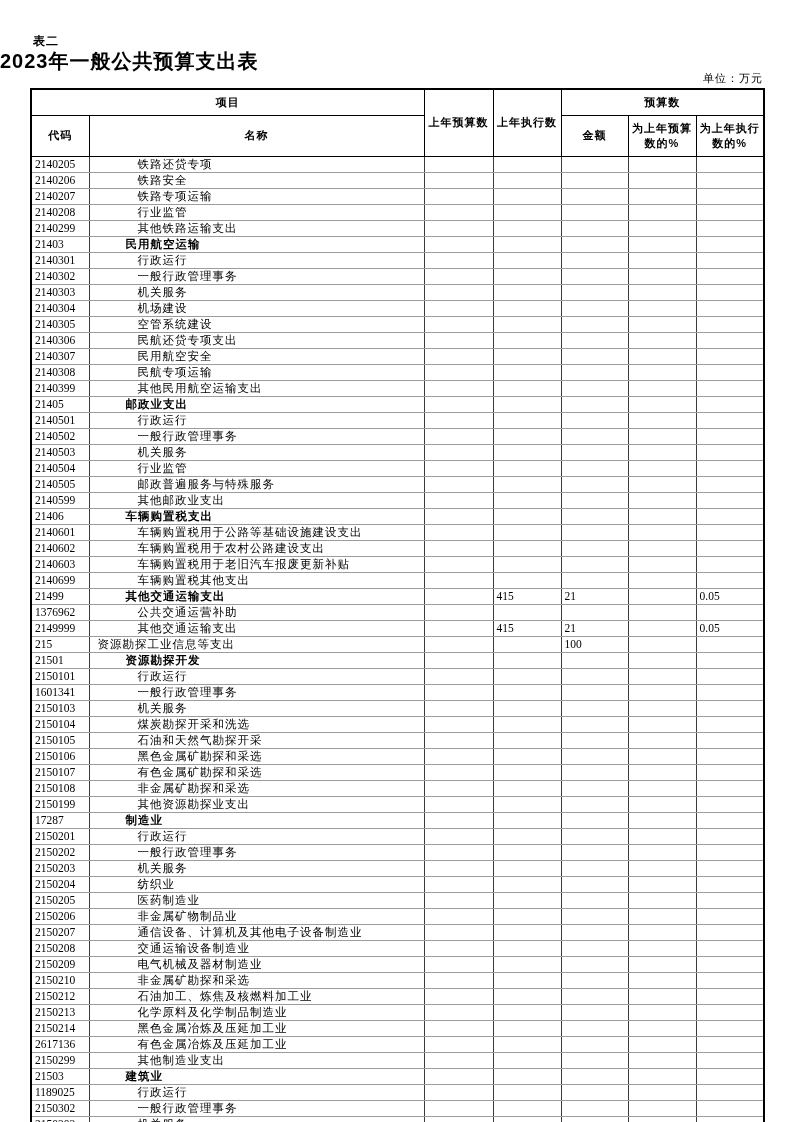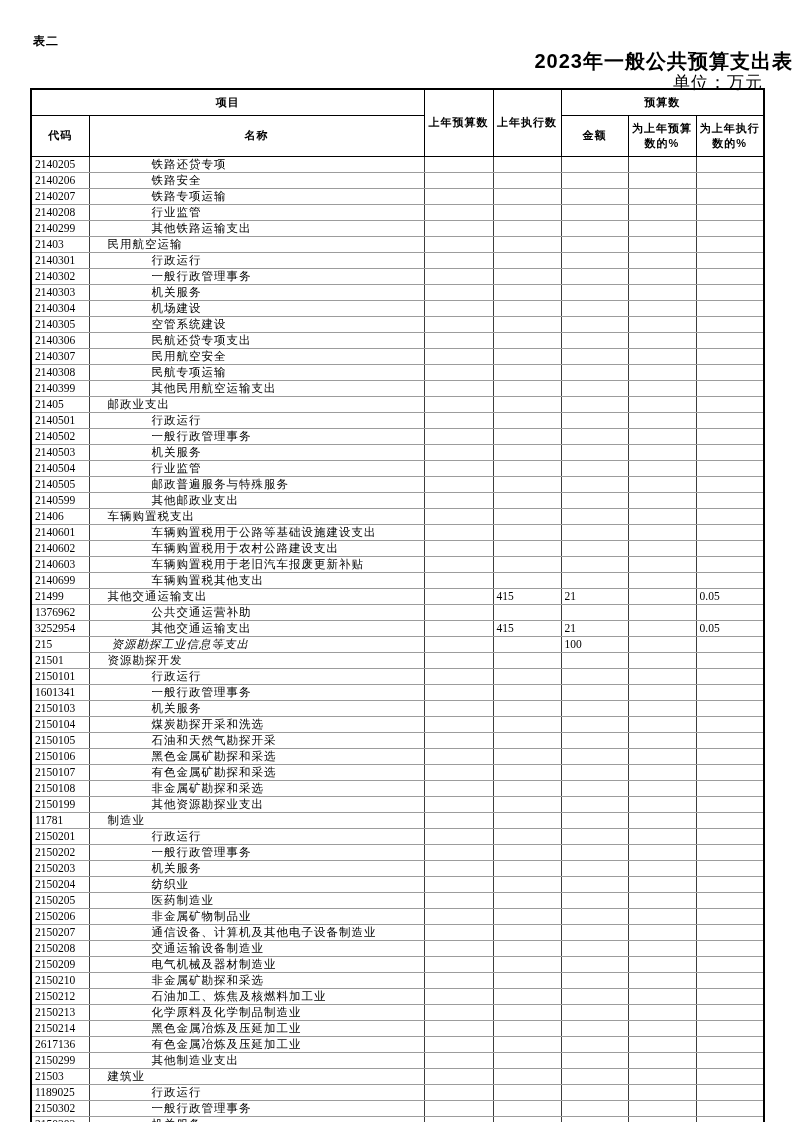--- a/index.html
+++ b/index.html
@@ -11,27 +11,27 @@
     position: relative;
     overflow: hidden;
   }
   .form-label {
     position: absolute; left: 33px; top: 33px;
     font-family: Liberation Mono, monospace;
     font-weight: bold; font-size: 12px; letter-spacing: 1px;
   }
   .doc-title {
     position: absolute; left: 0; top: 48px; width: 793px;
-    text-align: right;
+    text-align: left;
     font-family: "Liberation Sans", "DejaVu Sans", sans-serif;
     font-weight: bold; font-size: 20px; letter-spacing: 1px;
   }
   .unit-label {
     position: absolute; right: 30px; top: 71px;
-    font-size: 17px; letter-spacing: 1px;
+    font-size: 11px; letter-spacing: 1px;
   }
   table.budget {
     position: absolute; left: 30px; top: 88px;
     width: 733px; height: 997px;
     border-collapse: collapse; table-layout: fixed;
     border: 2px solid #000;
   }
   thead th {
     border: 1px solid #000;
     font-family: "Liberation Sans", "DejaVu Sans", sans-serif;
@@ -43,23 +43,23 @@
   thead tr.h2 { height: 41px; }
   tbody td {
     border-left: 1px solid #3c3c3c; border-right: 1px solid #3c3c3c;
     border-top: 1px solid #9c9c9c; border-bottom: 1px solid #9c9c9c;
     font-size: 11.5px;
     vertical-align: middle;
     white-space: nowrap; overflow: hidden;
     padding: 0 2px 0 3px;
   }
   tbody td.name { letter-spacing: 1px; }
-  tbody td.name.ind1 { padding-left: 22px; font-style: italic; }
-  tbody td.name.ind2 { padding-left: 18px; }
-  tbody td.name.ind3 { padding-left: 62px; }
+  tbody td.name.ind1 { padding-left: 8px; }
+  tbody td.name.ind2 { padding-left: 36px; font-weight: bold; }
+  tbody td.name.ind3 { padding-left: 48px; }
   tbody td.val { padding-left: 3px; }
 </style>
 </head>
 <body>
 
 <div class="form-label">表二</div>
 <div class="doc-title">2023年一般公共预算支出表</div>
 <div class="unit-label">单位：万元</div>
 
 <table class="budget">
@@ -343,21 +343,21 @@
       <tr>
         <td class="code">1376962</td>
         <td class="name ind3">公共交通运营补助</td>
         <td class="val"></td>
         <td class="val"></td>
         <td class="val"></td>
         <td class="val"></td>
         <td class="val"></td>
       </tr>
       <tr>
-        <td class="code">3252954</td>
+        <td class="code">2149999</td>
         <td class="name ind3">其他交通运输支出</td>
         <td class="val"></td>
         <td class="val">415</td>
         <td class="val">21</td>
         <td class="val"></td>
         <td class="val">0.05</td>
       </tr>
       <tr>
         <td class="code">215</td>
         <td class="name ind1">资源勘探工业信息等支出</td>
@@ -451,21 +451,21 @@
       <tr>
         <td class="code">2150199</td>
         <td class="name ind3">其他资源勘探业支出</td>
         <td class="val"></td>
         <td class="val"></td>
         <td class="val"></td>
         <td class="val"></td>
         <td class="val"></td>
       </tr>
       <tr>
-        <td class="code">11781</td>
+        <td class="code">17287</td>
         <td class="name ind2">制造业</td>
         <td class="val"></td>
         <td class="val"></td>
         <td class="val"></td>
         <td class="val"></td>
         <td class="val"></td>
       </tr>
       <tr>
         <td class="code">2150201</td>
         <td class="name ind3">行政运行</td>

